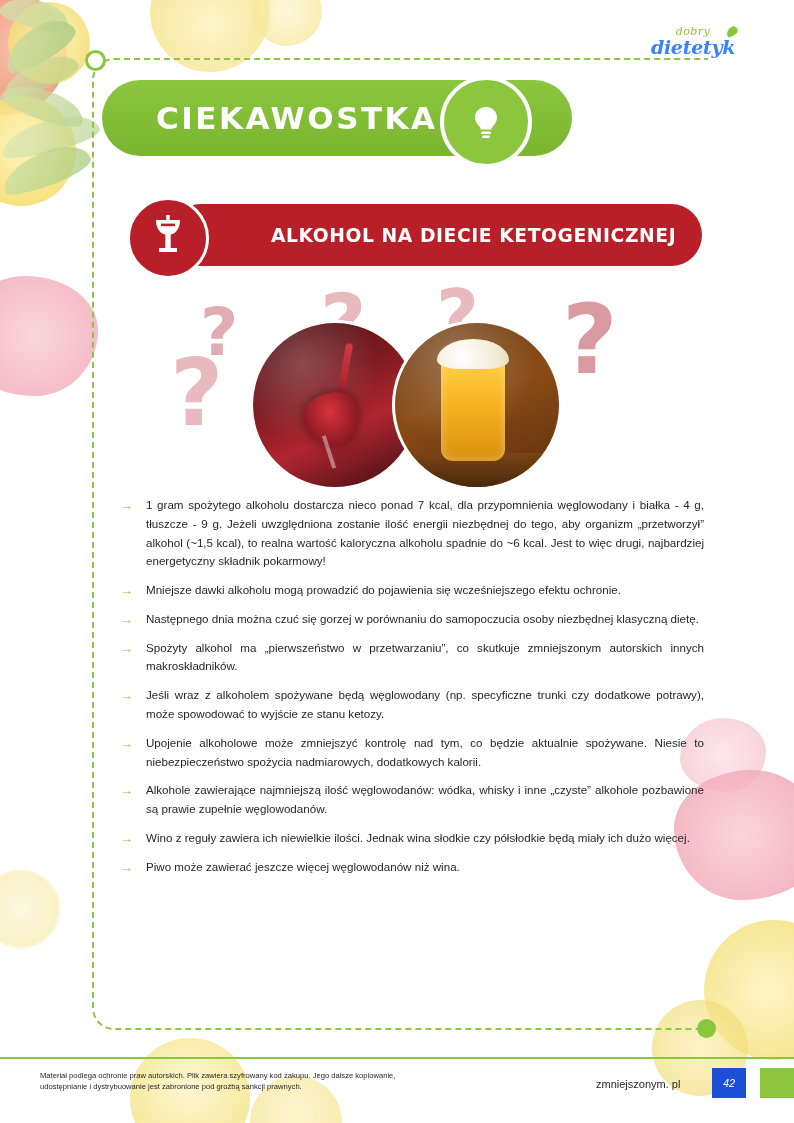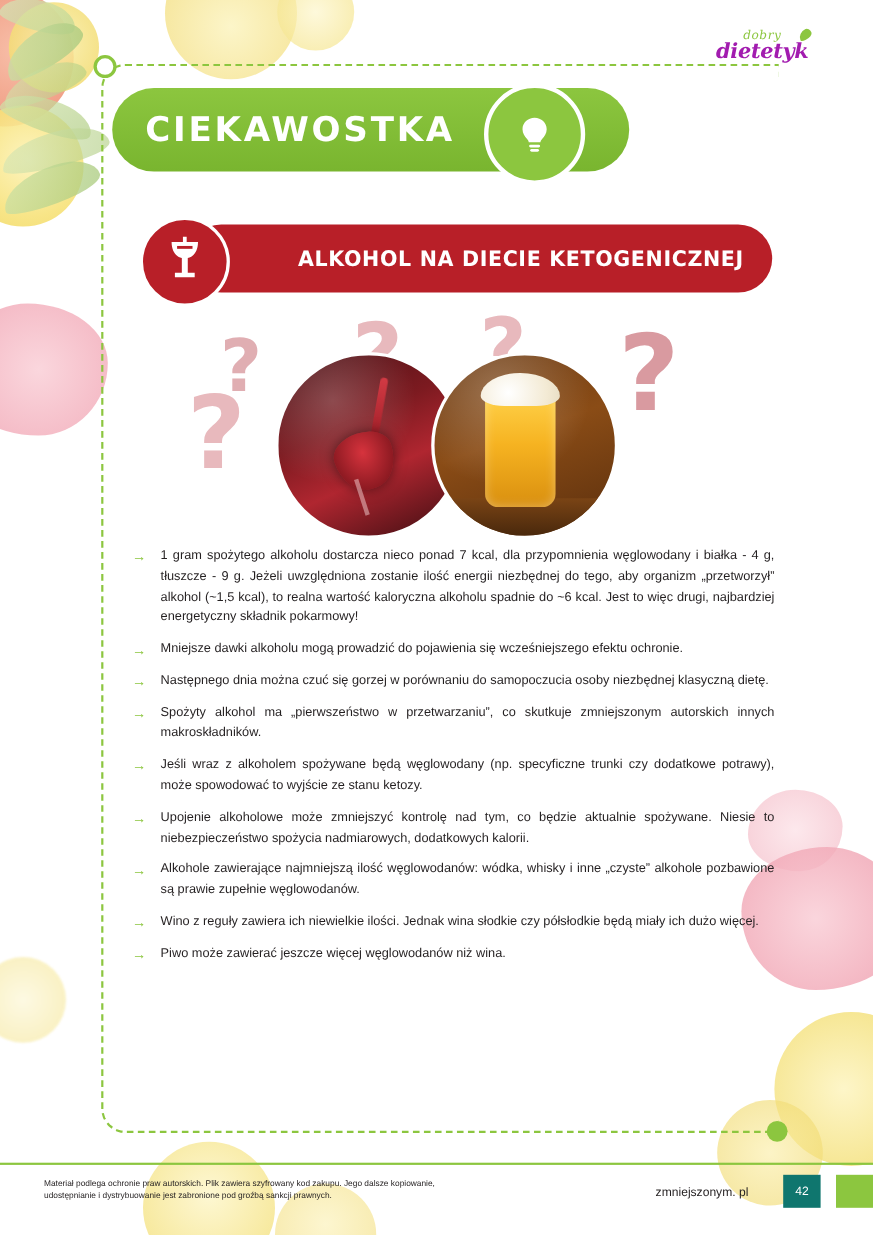--- a/index.html
+++ b/index.html
@@ -179,21 +179,21 @@
     font-style: italic;
     font-size: 11px;
     color: #8cc63f;
     letter-spacing: .5px;
   }
   .logo .l2 {
     font-family: "DejaVu Serif", serif;
     font-style: italic;
     font-weight: bold;
     font-size: 19px;
-    color: #a21caf;
+    color: #3b82f6;
     letter-spacing: -.3px;
     margin-top: 1px;
   }
   .logo .leafdot {
     position: absolute;
     right: 8px;
     top: 11px;
     width: 12px;
     height: 9px;
     background: #8cc63f;
@@ -246,21 +246,21 @@
     border-radius: 38px;
     display: flex;
     align-items: center;
   }
   .banner-title {
     font-family: "DejaVu Sans", sans-serif;
     font-weight: bold;
     font-size: 31px;
     letter-spacing: 2.5px;
     color: #ffffff;
-    margin-left: 30px;
+    margin-left: 54px;
   }
   .bulb-circle {
     position: absolute;
     left: 440px;
     top: 76px;
     width: 84px;
     height: 84px;
     border-radius: 50%;
     background: #8cc63f;
     border: 4px solid #ffffff;
@@ -454,26 +454,27 @@
     top: 1078px;
     font-size: 11px;
     color: #231f20;
   }
   .footer-page {
     position: absolute;
     left: 712px;
     top: 1068px;
     width: 34px;
     height: 30px;
-    background: #0f766e;
+    background: #1d4ed8;
     color: #ffffff;
     font-size: 11px;
     display: flex;
     align-items: center;
     justify-content: center;
+    font-style: italic;
   }
   .footer-green-right {
     position: absolute;
     left: 760px;
     top: 1068px;
     width: 34px;
     height: 30px;
     background: #8cc63f;
   }
 </style>

